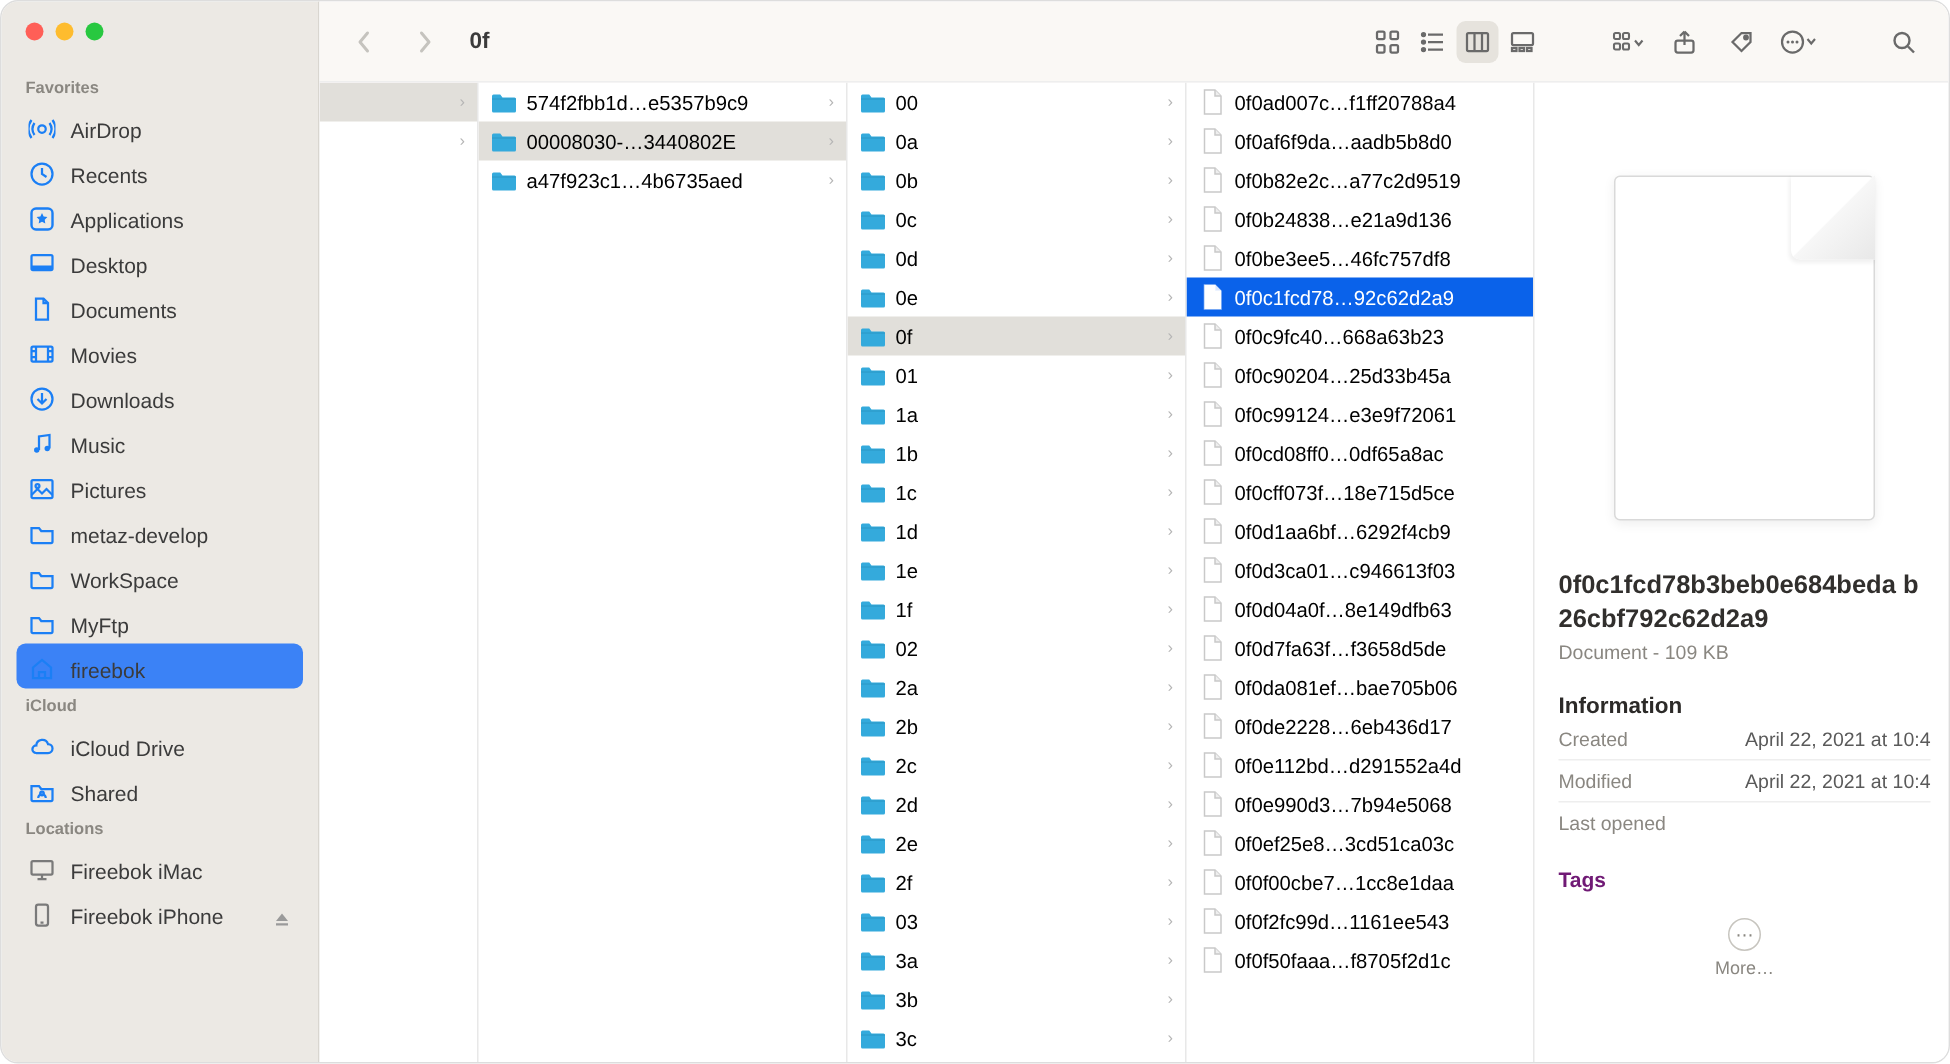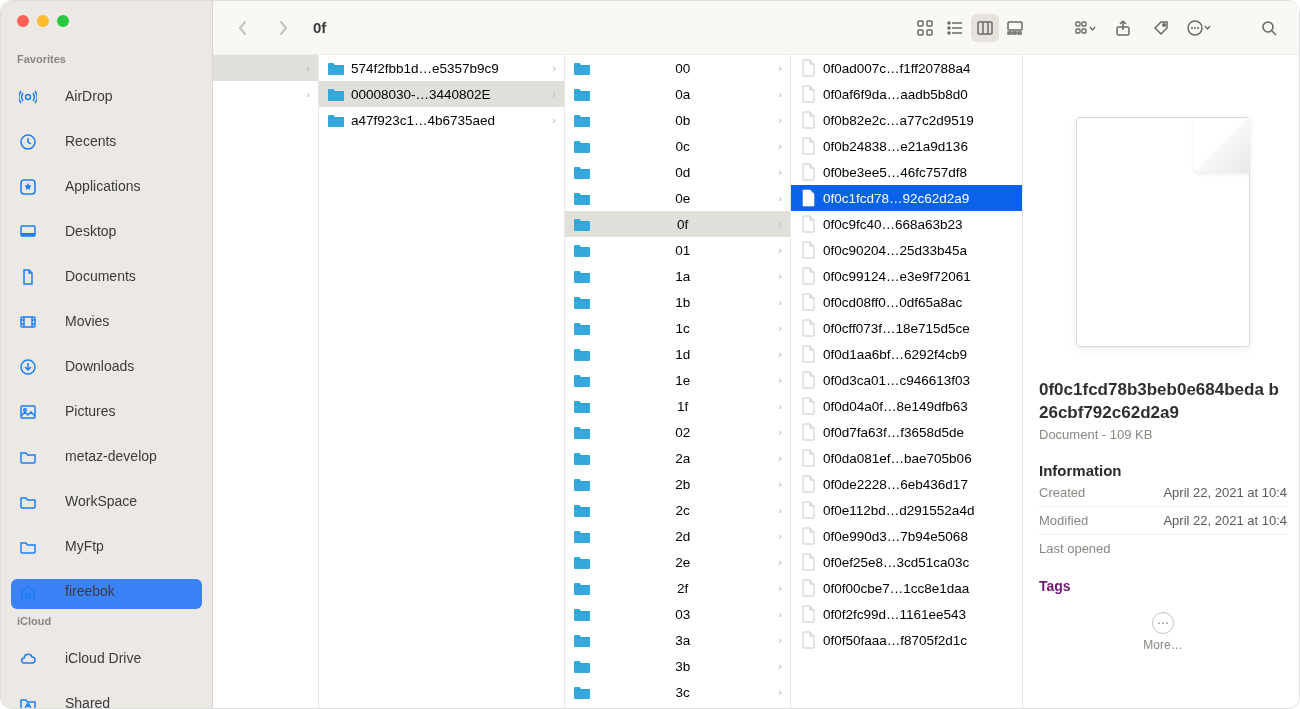--- a/index.html
+++ b/index.html
@@ -2,40 +2,40 @@
 <html><head>
 <meta charset="utf-8">
 <style>
 * { box-sizing: border-box; margin: 0; padding: 0; font-family: -apple-system, BlinkMacSystemFont, "Segoe UI", Helvetica, Arial, sans-serif; }
 body { width: 1300px; height: 709px; overflow: hidden; background: #fff; border-radius: 12px; border: 1px solid #ddd; display:flex; }
 .sidebar { width: 212px; height: 100%; background: #ece9e4; border-right: 1px solid #d9d6d0; padding: 8px 10px; overflow:hidden; flex-shrink:0; }
 .traffic { display:flex; gap:8px; padding: 6px 6px 20px 6px; }
 .traffic span { width:12px; height:12px; border-radius:50%; display:block; }
 .tr-close{background:#ff5f57;} .tr-min{background:#febc2e;} .tr-max{background:#28c840;}
 .section-label { color:#8a8781; font-size:11px; font-weight:600; padding: 6px 6px 4px 6px; }
-.sb-item { display:flex; align-items:flex-start; gap:28px; padding: 4px 8px; border-radius:6px; font-size:14px; color:#3b3b3b; cursor:default; height:30px;margin-top:15px;}
+.sb-item { display:flex; align-items:flex-end; gap:10px; padding: 4px 8px; border-radius:6px; font-size:14px; color:#3b3b3b; cursor:default; height:30px;}
 .sb-item.selected { background:#3b82f6; }
 .sb-icon { width:18px; height:18px; display:flex; align-items:center; justify-content:center; color:#1b7ff5; flex-shrink:0; }
 .sb-icon.gray{color:#7a7a7a;}
 .eject{margin-left:auto;color:#9a9a9a;}
 
 .main { flex:1; display:flex; flex-direction:column; height:100%; background:#fff;}
 .toolbar { height:54px; border-bottom:1px solid #eee; display:flex; align-items:center; padding: 0 16px; gap:12px; background:#faf8f5;}
 .tool-btn { width:28px; height:28px; display:flex; align-items:center; justify-content:center; color:#6a6a6a; border-radius:6px; }
 .tool-btn.disabled{color:#c5c3be;}
 .title { font-size:15px; font-weight:600; color:#3b3b3b; margin-left:4px;}
 .spacer{flex:1;}
 .seg { display:flex; gap:2px; background:transparent; }
 .seg .tool-btn.active{ background:#e6e3dd; }
 .more-group{display:flex;gap:10px;}
 
 .columns { flex:1; display:flex; overflow:hidden; }
 .col { border-right:1px solid #e8e8e8; overflow-y:auto; font-size:13.5px; flex-shrink:0;}
 .col::-webkit-scrollbar{width:0;}
-.c1{width:106px;} .c2{width:246px;} .c3{width:226px;text-align:center;} .c4{width:232px;}
+.c1{width:106px;} .c2{width:246px;} .c3{width:226px;} .c4{width:232px;}
 .row { display:flex; align-items:center; height:26px; padding:0 8px 0 8px; gap:6px; cursor:default; }
 .row.sel-gray{ background:#e1dfda; }
 .row.sel-blue{ background:#0a62ea; color:#fff; }
 .row .ficon{width:18px;height:18px;display:flex;align-items:center;justify-content:center;flex-shrink:0;}
 .row .label{flex:1; white-space:nowrap; overflow:hidden; text-overflow:ellipsis;}
 .row .chev{color:#b5b5b5;font-size:11px;margin-left:4px;flex-shrink:0;}
 
 .preview { flex:1; padding: 16px 12px 12px 16px; overflow:hidden; display:flex; flex-direction:column; }
 .thumb-wrap{display:flex;justify-content:center;padding:46px 0 32px 0;}
 .thumb{width:174px;height:230px;position:relative;}
@@ -129,20 +129,30 @@
           <svg width="18" height="18" viewBox="0 0 18 18" fill="none" stroke="currentColor" stroke-width="1.5">
             <circle cx="9" cy="9" r="7"></circle>
             <path d="M9 5v6M6 9l3 3 3-3"></path>
           </svg>
         </span>
         <span>Downloads</span>
       </div>
       <div class="sb-item">
         <span class="sb-icon">
           <svg width="18" height="18" viewBox="0 0 18 18" fill="none" stroke="currentColor" stroke-width="1.5">
+            <path d="M7 13V4l7-1v9"></path>
+            <circle cx="5.5" cy="13" r="1.8" fill="currentColor" stroke="none"></circle>
+            <circle cx="12.5" cy="12" r="1.8" fill="currentColor" stroke="none"></circle>
+          </svg>
+        </span>
+        <span>Music</span>
+      </div>
+      <div class="sb-item">
+        <span class="sb-icon">
+          <svg width="18" height="18" viewBox="0 0 18 18" fill="none" stroke="currentColor" stroke-width="1.5">
             <rect x="2" y="3" width="14" height="12" rx="1"></rect>
             <circle cx="6" cy="7" r="1.3"></circle>
             <path d="M2 13l4-4 3 3 3-3 4 4"></path>
           </svg>
         </span>
         <span>Pictures</span>
       </div>
       <div class="sb-item">
         <span class="sb-icon">
           <svg width="18" height="18" viewBox="0 0 18 18" fill="none" stroke="currentColor" stroke-width="1.5">

